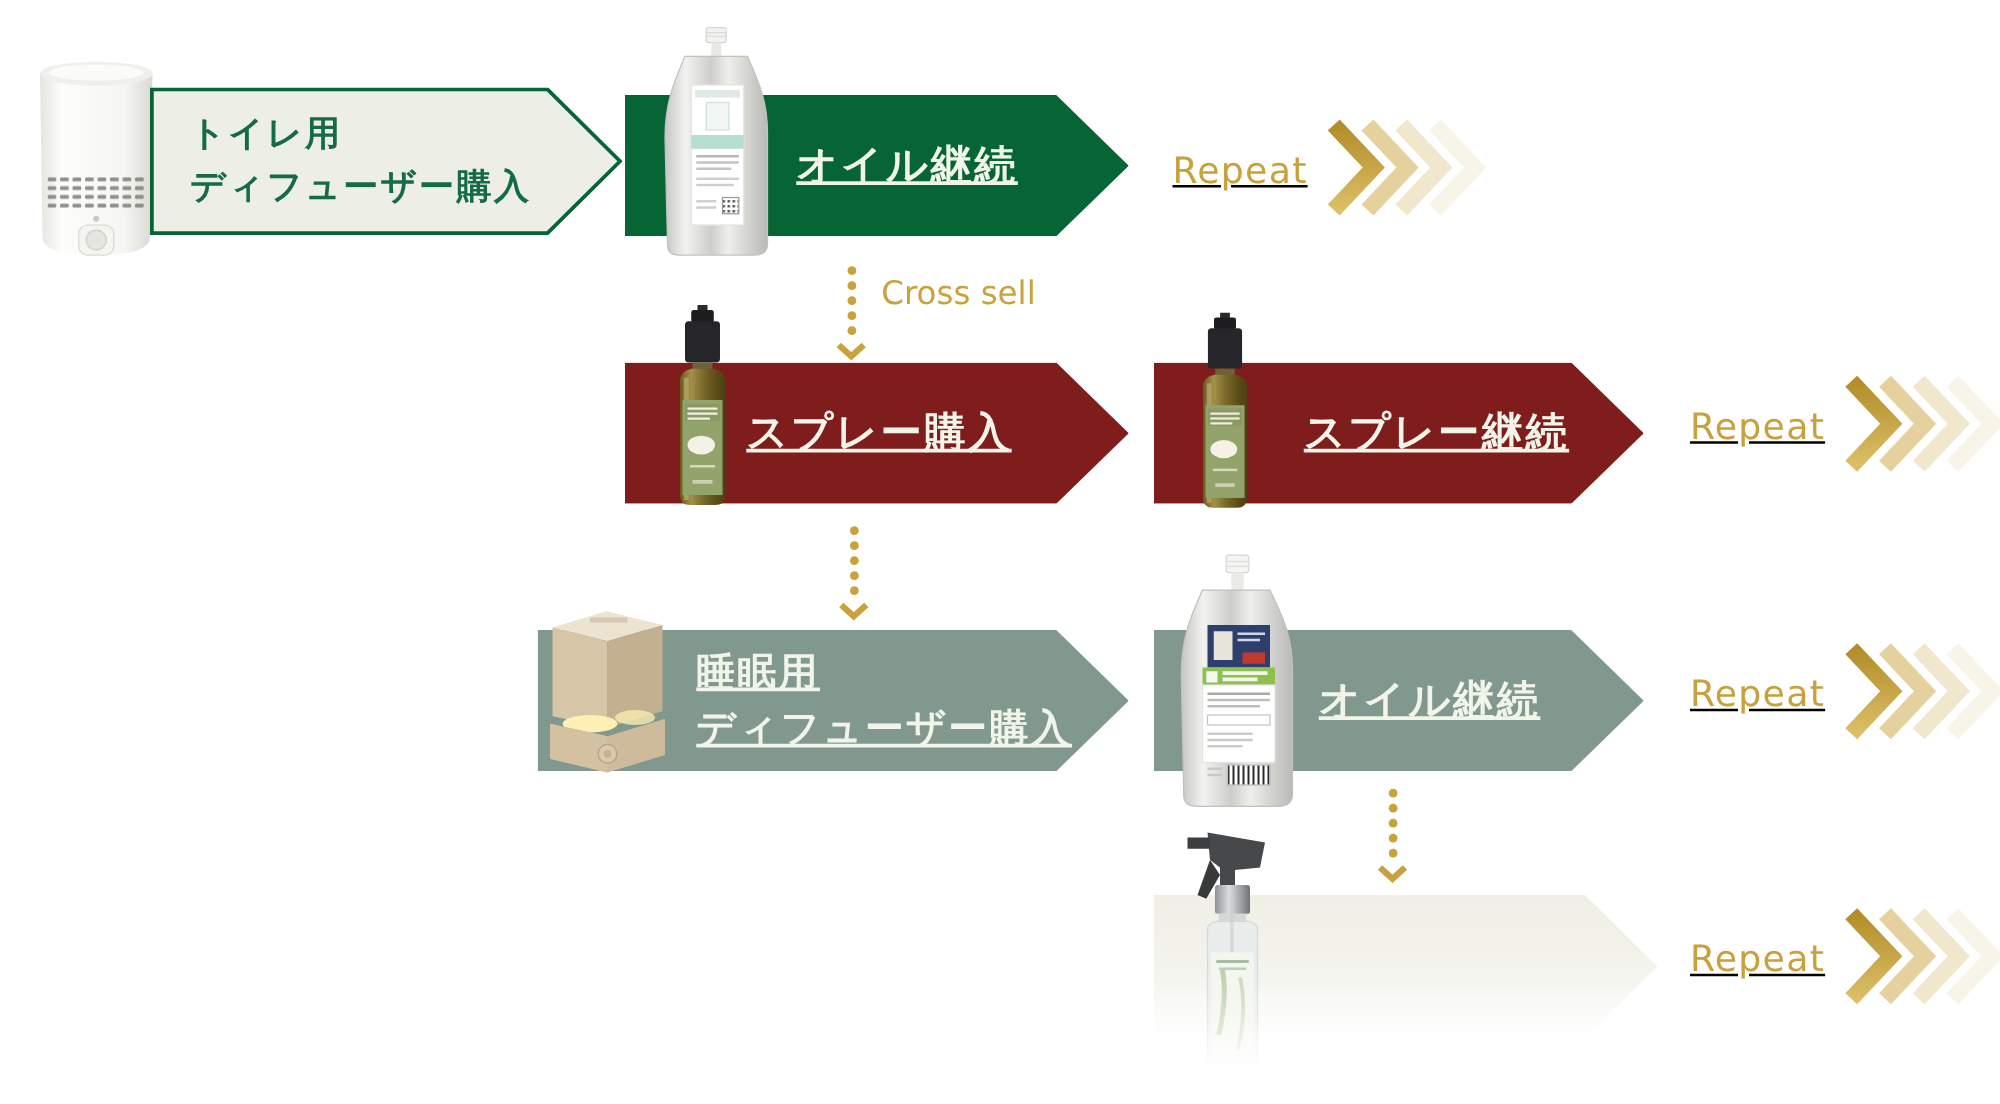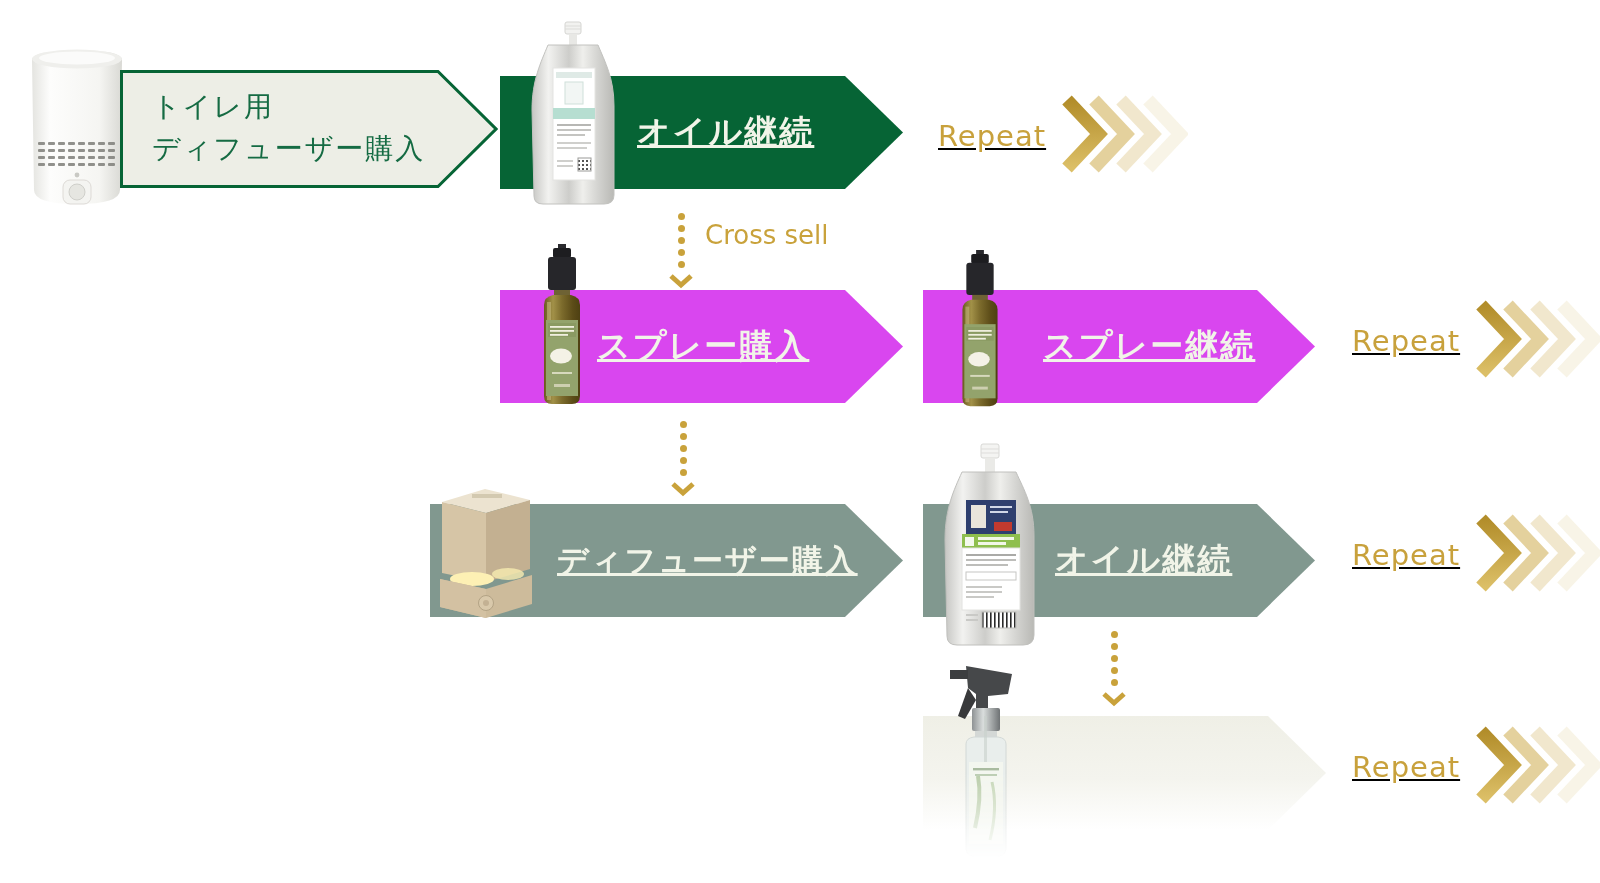--- a/index.html
+++ b/index.html
@@ -10,28 +10,28 @@
   
   .banner{
     position:absolute;height:113px;display:flex;align-items:center;
     clip-path:polygon(0 0, calc(100% - 58px) 0, 100% 50%, calc(100% - 58px) 100%, 0 100%);
   }
   .banner .banner-label{
     font-weight:bold;font-size:33px;letter-spacing:2px;color:#F1F4E8;white-space:nowrap;text-decoration:underline;
   }
   .banner .banner-label.two-line{font-size:31px;line-height:45px;letter-spacing:2px;}
   .bg-darkgreen{background:#066435;}
-  .bg-teal{background:#d946ef;}
+  .bg-teal{background:#7f1d1d;}
   .bg-sage{background:#81988F;}
   .bg-ghost{background:linear-gradient(180deg,#efefe6 0%,#f4f4ee 55%,rgba(255,255,255,0) 100%);}
 
   
   .cream-banner-text{
     position:absolute;left:152px;top:86px;
-    font-weight:normal;font-size:28px;line-height:42px;letter-spacing:2px;
+    font-weight:bold;font-size:28px;line-height:42px;letter-spacing:2px;
     color:#156B43;white-space:nowrap;
   }
 
   
   .repeat{position:absolute;display:flex;align-items:center;gap:14px;height:78px;text-decoration:underline;}
   .repeat .repeat-label{font-size:29px;color:#C8A13C;letter-spacing:1px;}
 
   
   .varrow{position:absolute;display:flex;flex-direction:column;align-items:center;width:20px;}
   .varrow .dot{width:7px;height:7px;border-radius:50%;background:#C9A23B;margin:2.5px 0;}
@@ -234,20 +234,21 @@
     <span class="dot"></span>
     <span class="dot"></span>
     <span class="dot"></span>
     <svg width="28" height="16" viewBox="0 0 28 16" style="margin-top:3px">
       <polyline points="4,3 14,12 24,3" fill="none" stroke="#C9A23B" stroke-width="5"></polyline>
     </svg>
   </div>
 
   <div class="banner bg-sage" style="left:430px;top:504px;width:473px;">
     <span class="banner-label two-line" style="padding-left:127px">
+      <div>睡眠用</div>
       <div>ディフューザー購入</div>
     </span>
   </div>
 
   <span class="abs" style="left:424px;top:476px;">
     <svg width="122" height="146" viewBox="0 0 122 146">
       <polygon points="18,26 61,13 106,24 62,37" fill="#ece3d0"></polygon>
       <rect x="48" y="18" width="30" height="4" fill="#c9bda2" opacity="0.7"></rect>
       <polygon points="18,26 62,37 62,106 18,97" fill="#d6c5a6"></polygon>
       <polygon points="62,37 106,24 106,93 62,106" fill="#c3b091"></polygon>

